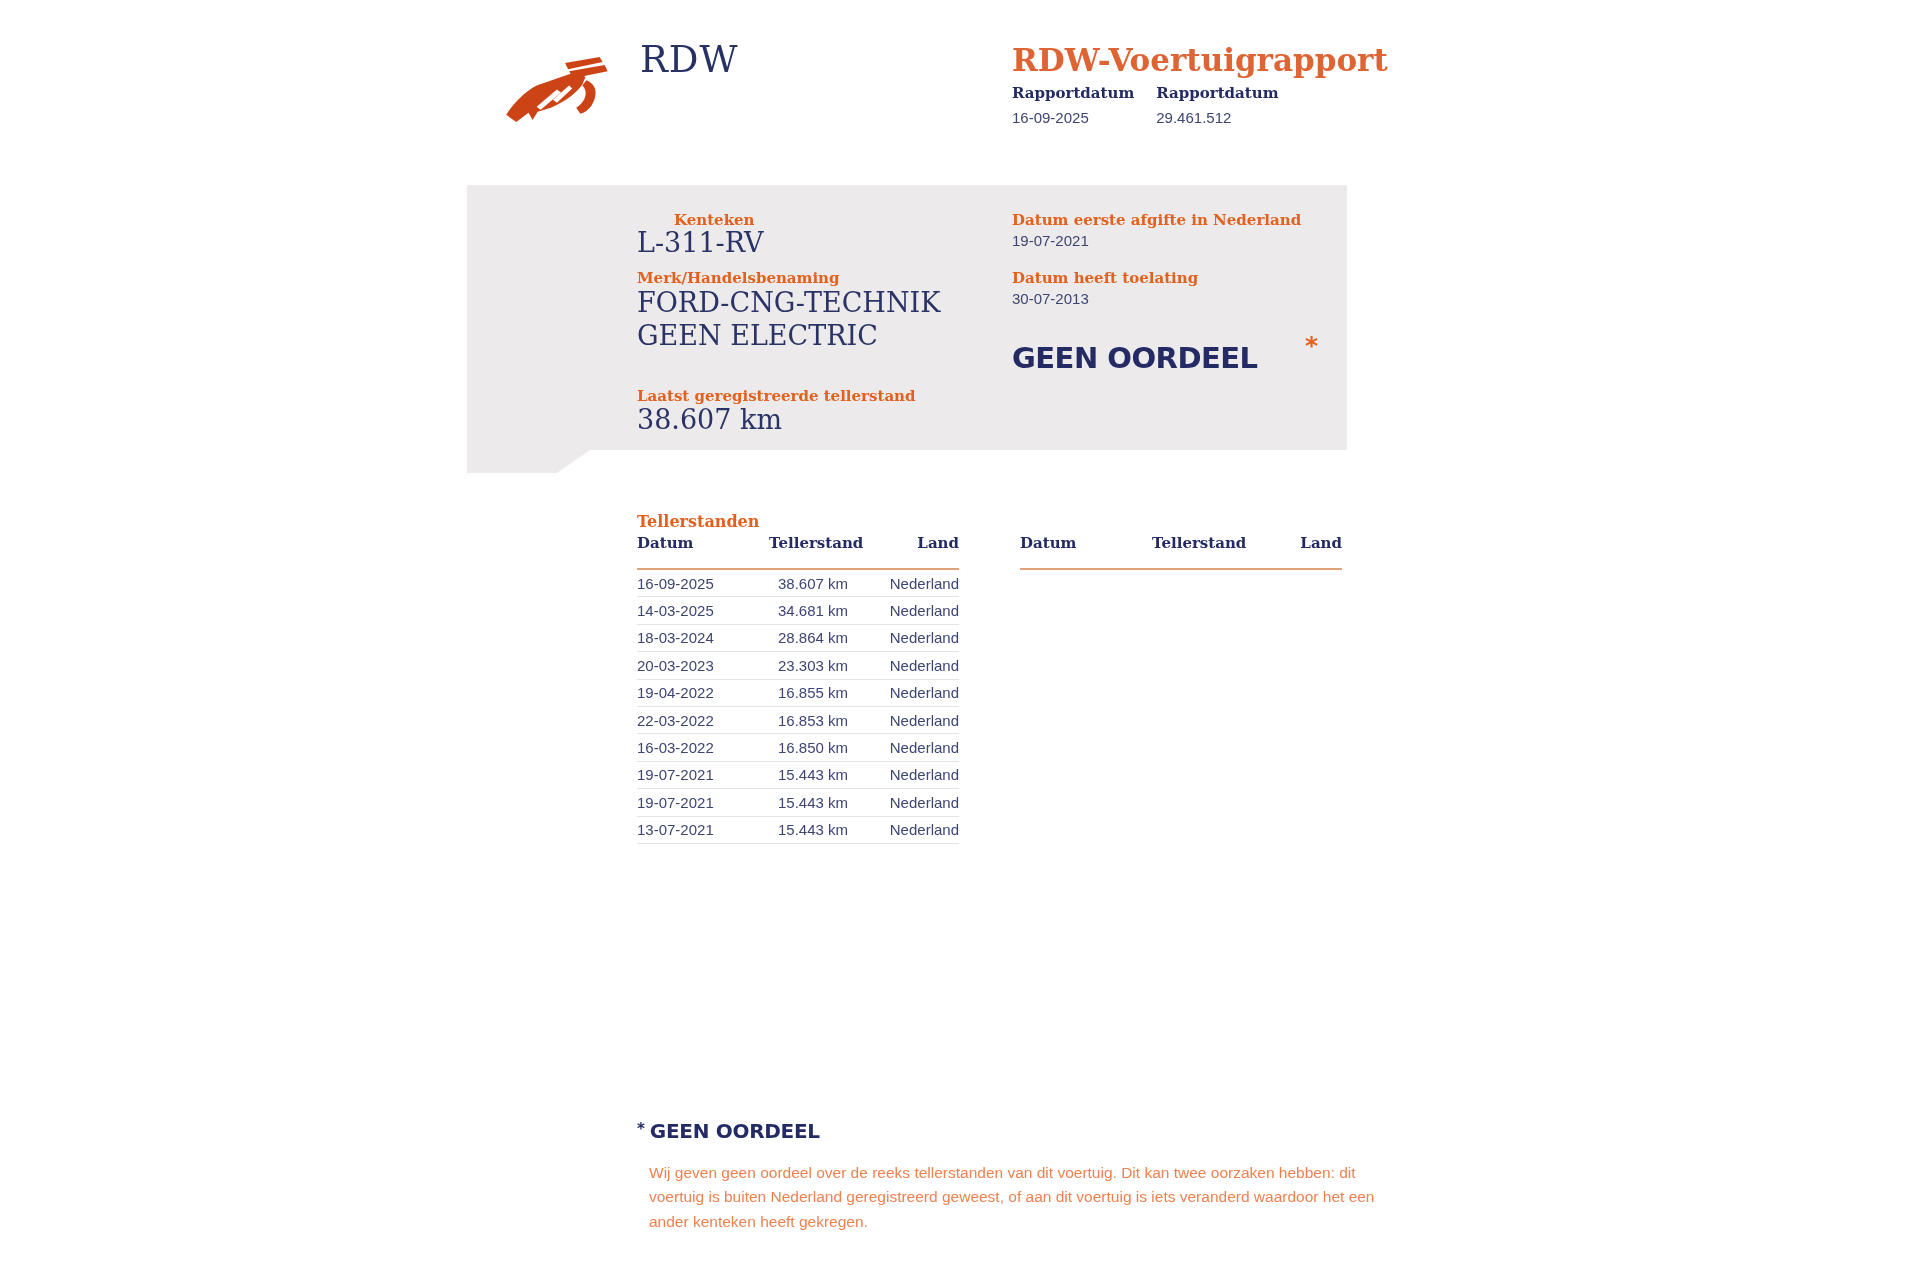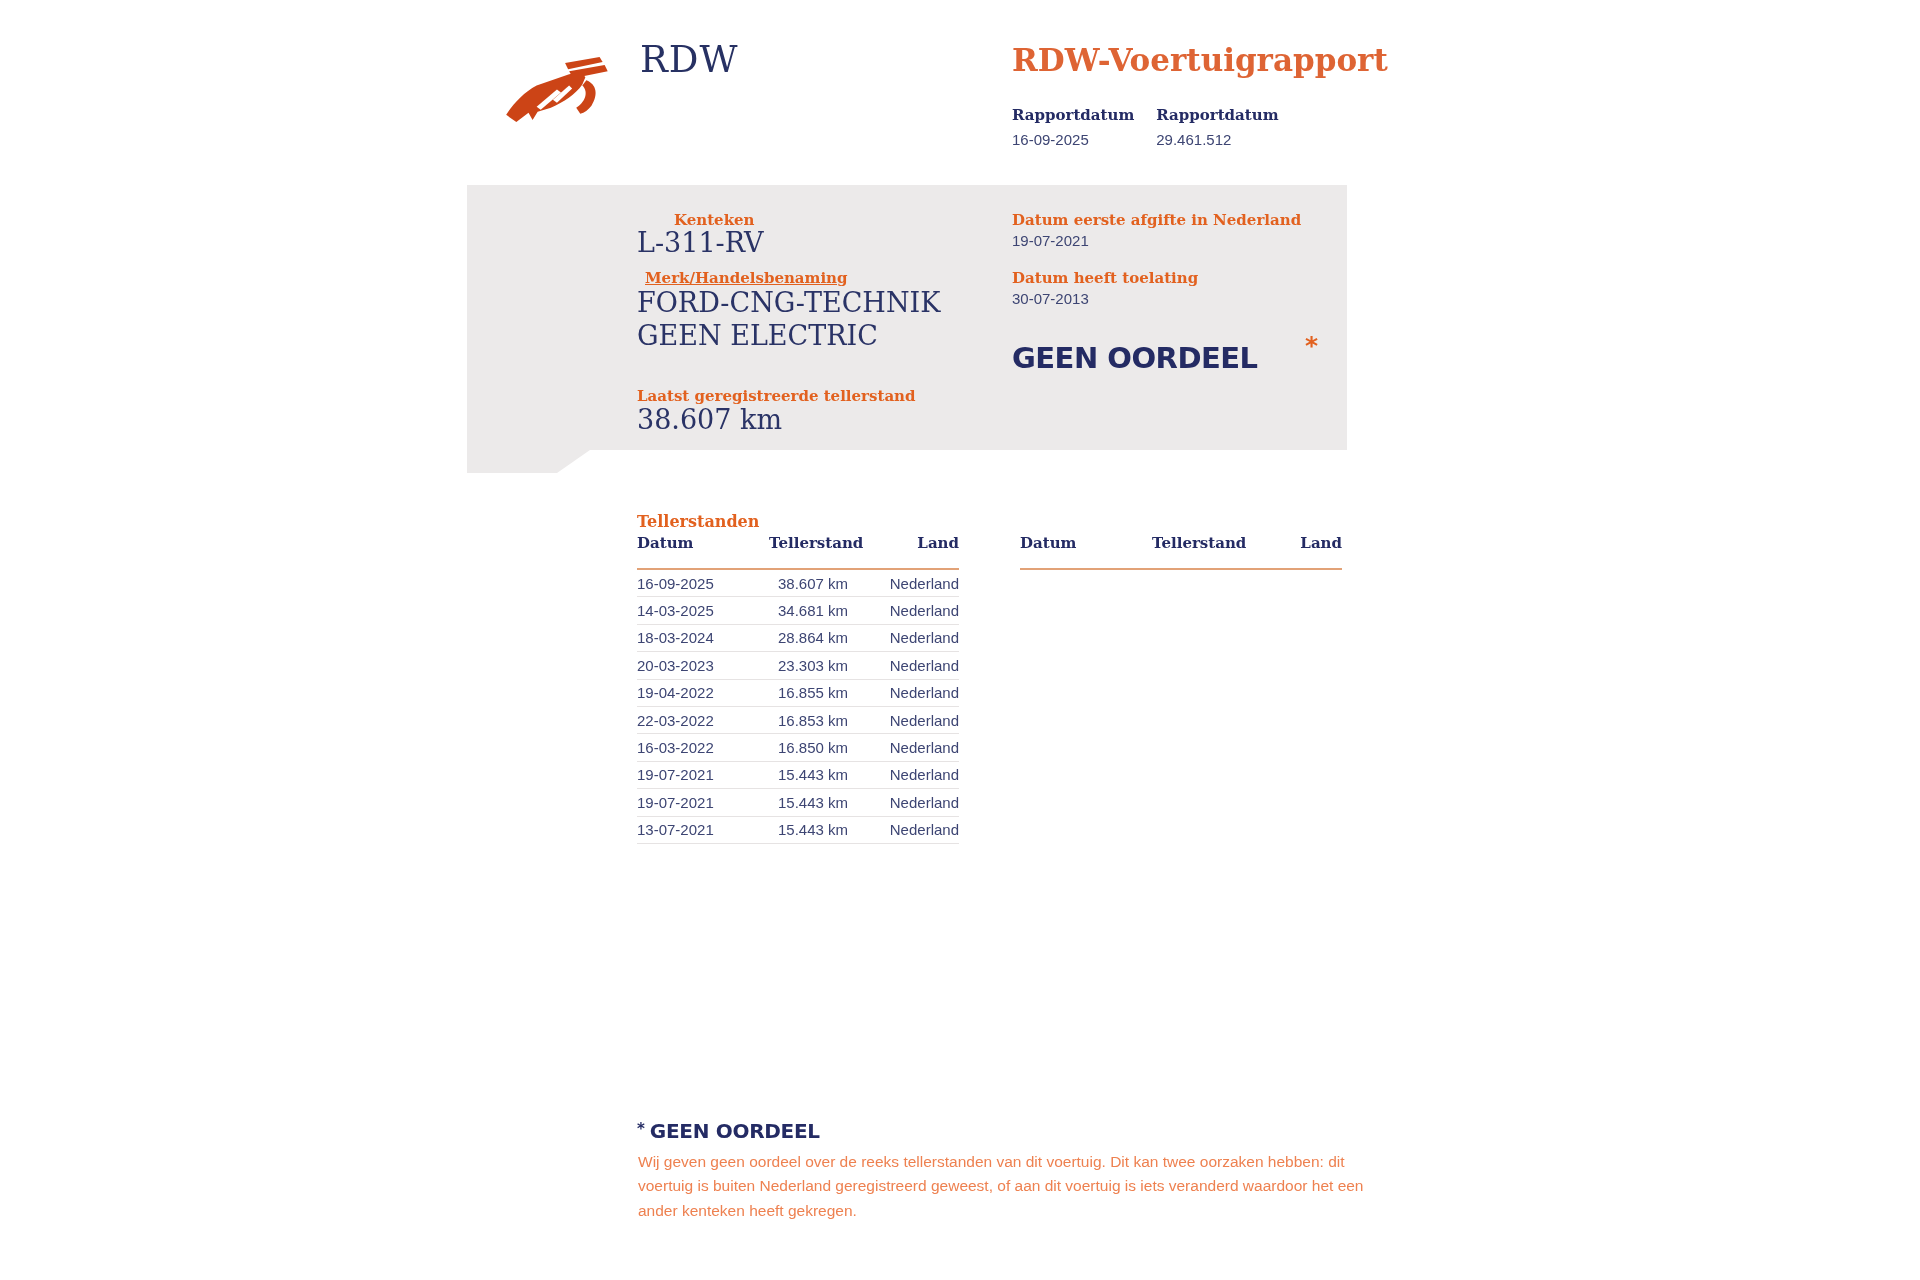--- a/index.html
+++ b/index.html
@@ -30,21 +30,21 @@
     left:640px;top:38px;
     font-family:"DejaVu Serif", serif;font-weight:500;
     font-size:37px;letter-spacing:1px;color:#273163;
   }
   .doc-title{
     left:1012px;top:42px;
     font-family:"DejaVu Serif", serif;font-weight:600;
     font-size:31px;color:var(--orange-title);
     margin:0;white-space:nowrap;
   }
-  .report-meta{left:1012px;top:106px;display:flex;}
+  .report-meta{left:1012px;top:84px;display:flex;}
   .meta-col{margin-right:22px;min-width:99px;}
   .meta-label{font-size:15px;color:var(--navy-strong);font-family:"DejaVu Serif", serif;font-weight:bold;white-space:nowrap;}
   .meta-value{font-size:15px;color:var(--body-text);margin-top:7px;white-space:nowrap;}
 
   
   .summary-box{
     left:467px;top:185px;width:880px;height:265px;
     background:var(--box-bg);
   }
   .box-tail{
@@ -148,21 +148,21 @@
       <div class="meta-value">29.461.512</div>
     </div>
   </div>
 
   <section class="abs summary-box">
     <div class="box-tail"></div>
 
     <div class="field-label" style="left:170px;top:26px;margin-left:37px;">Kenteken</div>
     <div class="field-value-lg" style="left:170px;top:41px;">L-311-RV</div>
 
-    <div class="field-label" style="left:178px;top:84px;text-decoration:underline;">Merk/Handelsbenaming</div>
+    <div class="field-label" style="left:170px;top:84px;">Merk/Handelsbenaming</div>
     <div class="field-value-lg" style="left:170px;top:101px;">FORD-CNG-TECHNIK</div>
     <div class="field-value-lg" style="left:170px;top:134px;">GEEN ELECTRIC</div>
 
     <div class="field-label" style="left:170px;top:202px;">Laatst geregistreerde tellerstand</div>
     <div class="field-value-lg" style="left:170px;top:218px;">38.607 km</div>
 
     <div class="field-label" style="left:545px;top:26px;">Datum eerste afgifte in Nederland</div>
     <div class="field-value-sm" style="left:545px;top:47px;">19-07-2021</div>
 
     <div class="field-label" style="left:545px;top:84px;">Datum heeft toelating</div>
@@ -240,15 +240,15 @@
       <div class="c1">Tellerstand</div>
       <div class="c2">Land</div>
     </div>
     <div class="tbody"></div>
   </div>
 
   <div class="abs footnote-heading">
     <span class="foot-star">*</span>
     <span class="foot-title">GEEN OORDEEL</span>
   </div>
-  <p class="abs footnote-body" style="margin:1px;">Wij geven geen oordeel over de reeks tellerstanden van dit voertuig. Dit kan twee oorzaken hebben: dit voertuig is buiten Nederland geregistreerd geweest, of aan dit voertuig is iets veranderd waardoor het een ander kenteken heeft gekregen.</p>
+  <p class="abs footnote-body" style="margin:12px;">Wij geven geen oordeel over de reeks tellerstanden van dit voertuig. Dit kan twee oorzaken hebben: dit voertuig is buiten Nederland geregistreerd geweest, of aan dit voertuig is iets veranderd waardoor het een ander kenteken heeft gekregen.</p>
 
 </div>
 
 </body></html>

